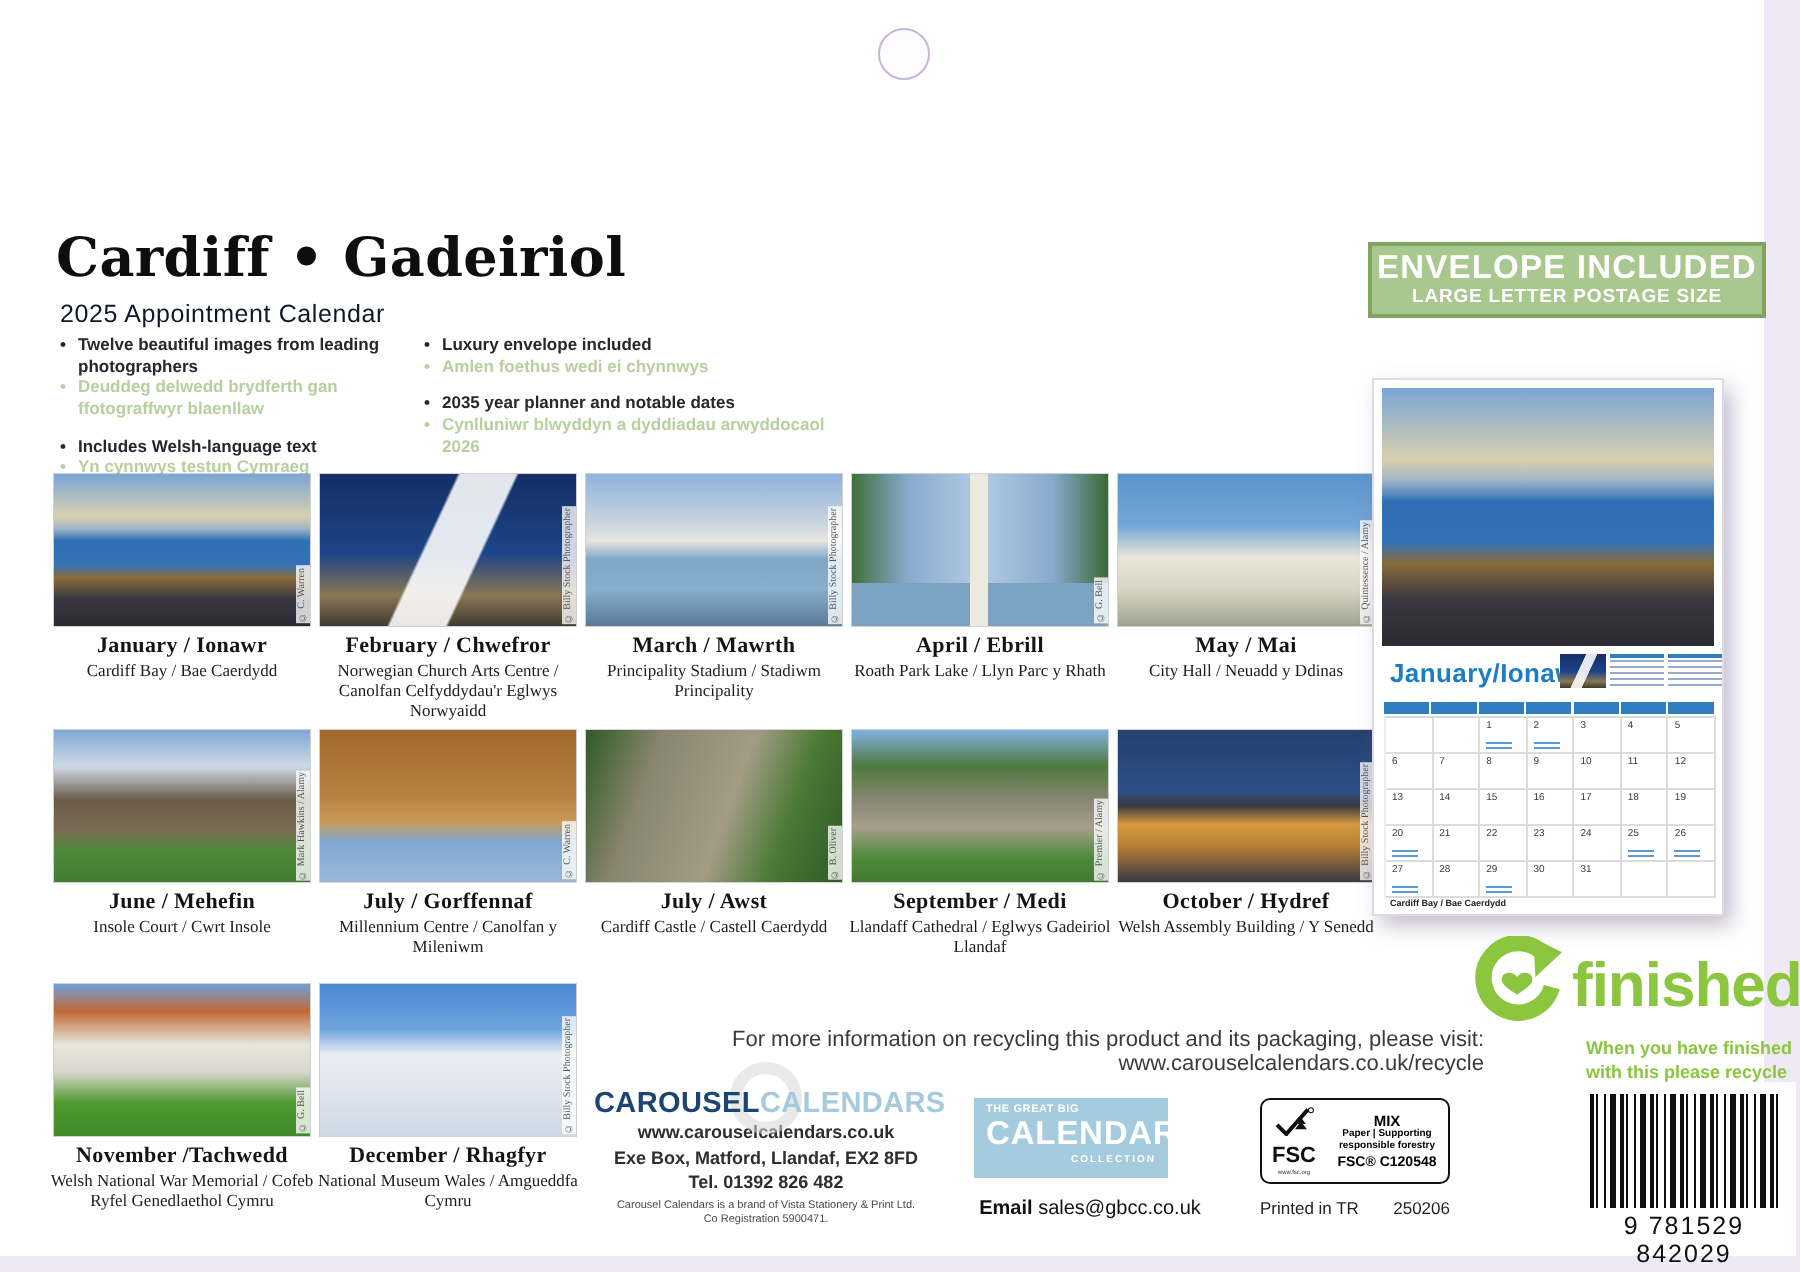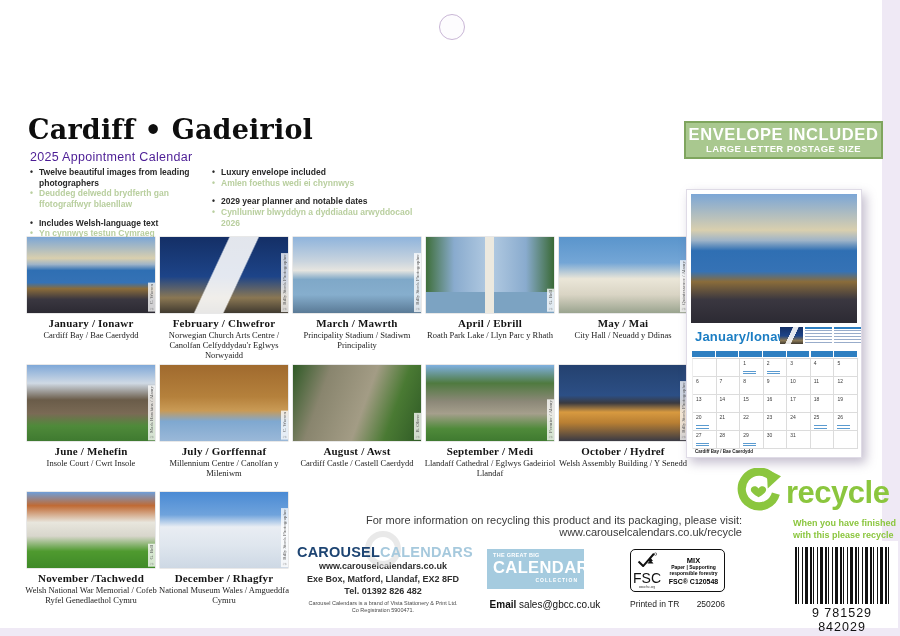--- a/index.html
+++ b/index.html
@@ -3,21 +3,21 @@
 <meta charset="utf-8">
 <style>
   * { margin:0; padding:0; box-sizing:border-box; }
   body { background:#efe9f5; font-family:"Liberation Sans", sans-serif; }
   .stage { position:relative; width:900px; height:636px; background:#efe9f5; overflow:hidden; }
   .page { position:absolute; left:0; top:0; width:882px; height:628px; background:#ffffff; }
   .hole { position:absolute; left:439px; top:14px; width:26px; height:26px; border:1.5px solid #c9b6d6; border-radius:50%; background:#fdfcfe; }
 
   
   .title { position:absolute; left:28px; top:114px; font-family:"DejaVu Serif", serif; font-size:27px; font-weight:700; color:#0e0e0e; letter-spacing:.2px; }
-  .subtitle { position:absolute; left:30px; top:150px; font-size:12.5px; color:#4c1d95; letter-spacing:.3px; }
+  .subtitle { position:absolute; left:30px; top:150px; font-size:12.5px; color:#0f172a; letter-spacing:.3px; }
 
   
   .feats { position:absolute; top:167px; }
   .feats.left { left:30px; width:182px; }
   .feats.right { left:212px; width:205px; }
   .feat { position:relative; padding-left:9px; font-size:8.5px; font-weight:700; line-height:1.25; }
   .feat::before { content:"•"; position:absolute; left:0; top:0; }
   .feat.en { color:#282828; }
   .feat.cy { color:#b9cf9f; }
   .feat.gap { margin-top:8px; }
@@ -84,21 +84,21 @@
   .gbcc { position:absolute; left:487px; top:549px; width:97px; height:40px; background:#a5cbdf; color:#fff; padding:3px 6px; }
   .gbcc .g-top { font-size:5.5px; font-weight:700; letter-spacing:.3px; }
   .gbcc .g-main { font-size:16.5px; font-weight:700; letter-spacing:.4px; line-height:1; margin-top:1px; }
   .gbcc .g-bot { font-size:5px; font-weight:700; text-align:right; letter-spacing:1px; margin-top:1px; }
   .email-line { position:absolute; left:470px; top:599px; width:132px; text-align:center; font-size:10px; color:#111; }
   .email-line b { font-weight:700;padding-left:18px; }
 
   
   .fsc { position:absolute; left:630px; top:549px; width:95px; height:43px; border:1.5px solid #111; border-radius:5px; background:#fff; display:flex; align-items:center; }
   .fsc-left { width:32px; display:flex; flex-direction:column; align-items:center; }
-  .fsc-acronym { font-size:14px; font-weight:400; color:#111; line-height:1; }
+  .fsc-acronym { font-size:11px; font-weight:700; color:#111; line-height:1; }
   .fsc-site { font-size:3px; color:#333; }
   .fsc-right { flex:1; text-align:center; }
   .fsc-mix { font-size:7.5px; font-weight:700; }
   .fsc-l { font-size:5px; font-weight:700; line-height:1.15; }
   .fsc-code { font-size:7px; font-weight:700; margin-top:1px; }
   .print-row { position:absolute; left:630px; top:599px; width:95px; display:flex; justify-content:space-between; font-size:8.5px; color:#222; }
 
   
   .barcode { position:absolute; left:786px; top:541px; width:112px; height:87px; background:#fff; }
   .bars { margin:6px 9px 2px; height:57px; background:repeating-linear-gradient(90deg,#111 0 2px,#fff 2px 3px,#111 3px 4px,#fff 4px 7px,#111 7px 8px,#fff 8px 10px,#111 10px 13px,#fff 13px 15px); }
@@ -117,21 +117,21 @@
 
     <div class="feats left">
       <div class="feat en">Twelve beautiful images from leading photographers</div>
       <div class="feat cy">Deuddeg delwedd brydferth gan ffotograffwyr blaenllaw</div>
       <div class="feat en gap">Includes Welsh-language text</div>
       <div class="feat cy">Yn cynnwys testun Cymraeg</div>
     </div>
     <div class="feats right">
       <div class="feat en">Luxury envelope included</div>
       <div class="feat cy">Amlen foethus wedi ei chynnwys</div>
-      <div class="feat en gap">2029 year planner and notable dates</div>
+      <div class="feat en gap">2035 year planner and notable dates</div>
       <div class="feat cy">Cynlluniwr blwyddyn a dyddiadau arwyddocaol 2026</div>
     </div>
 
     <div class="badge">
       <div class="b1">ENVELOPE INCLUDED</div>
       <div class="b2">LARGE LETTER POSTAGE SIZE</div>
     </div>
 
     <div class="mrow" style="top:237px">
       <div class="mcard">
@@ -198,21 +198,21 @@
         <div class="cap">
             <div class="cap-t">July / Gorffennaf</div>
             <div class="cap-s">Millennium Centre / Canolfan y Mileniwm</div>
           </div>
       </div>
       <div class="mcard">
         <div class="photo ph-7">
             <span class="credit">© B. Oliver</span>
           </div>
         <div class="cap">
-            <div class="cap-t">August / Awst</div>
+            <div class="cap-t">July / Awst</div>
             <div class="cap-s">Cardiff Castle / Castell Caerdydd</div>
           </div>
       </div>
       <div class="mcard">
         <div class="photo ph-8">
             <span class="credit">© Premier / Alamy</span>
           </div>
         <div class="cap">
             <div class="cap-t">September / Medi</div>
             <div class="cap-s">Llandaff Cathedral / Eglwys Gadeiriol Llandaf</div>
@@ -301,21 +301,21 @@
 
     <div class="recycle">
       <div class="r-row">
         <span>
           <svg width="45" height="45" viewBox="0 0 44 44">
             <path d="M36 10 A17 17 0 1 0 39 25" fill="none" stroke="#8bc63e" stroke-width="8" stroke-linecap="butt"></path>
             <polygon points="30,1 44,8 31,20" fill="#8bc63e"></polygon>
             <path d="M29 18 c-2.5-3.5-7.5-2.2-7.5 1.3 c0 2.6 3.6 4.8 7.5 7.4 c3.9-2.6 7.5-4.8 7.5-7.4 c0-3.5-5-4.8-7.5-1.3z" fill="#8bc63e" transform="translate(-7,2)"></path>
           </svg>
         </span>
-        <span class="r-word">recycle</span>
+        <span class="r-word">finished</span>
       </div>
       <div class="r-sub">
         <div>When you have finished</div>
         <div>with this please recycle it</div>
       </div>
     </div>
 
     <div class="recycle-info">For more information on recycling this product and its packaging, please visit: www.carouselcalendars.co.uk/recycle</div>
 
     <div class="publisher">

